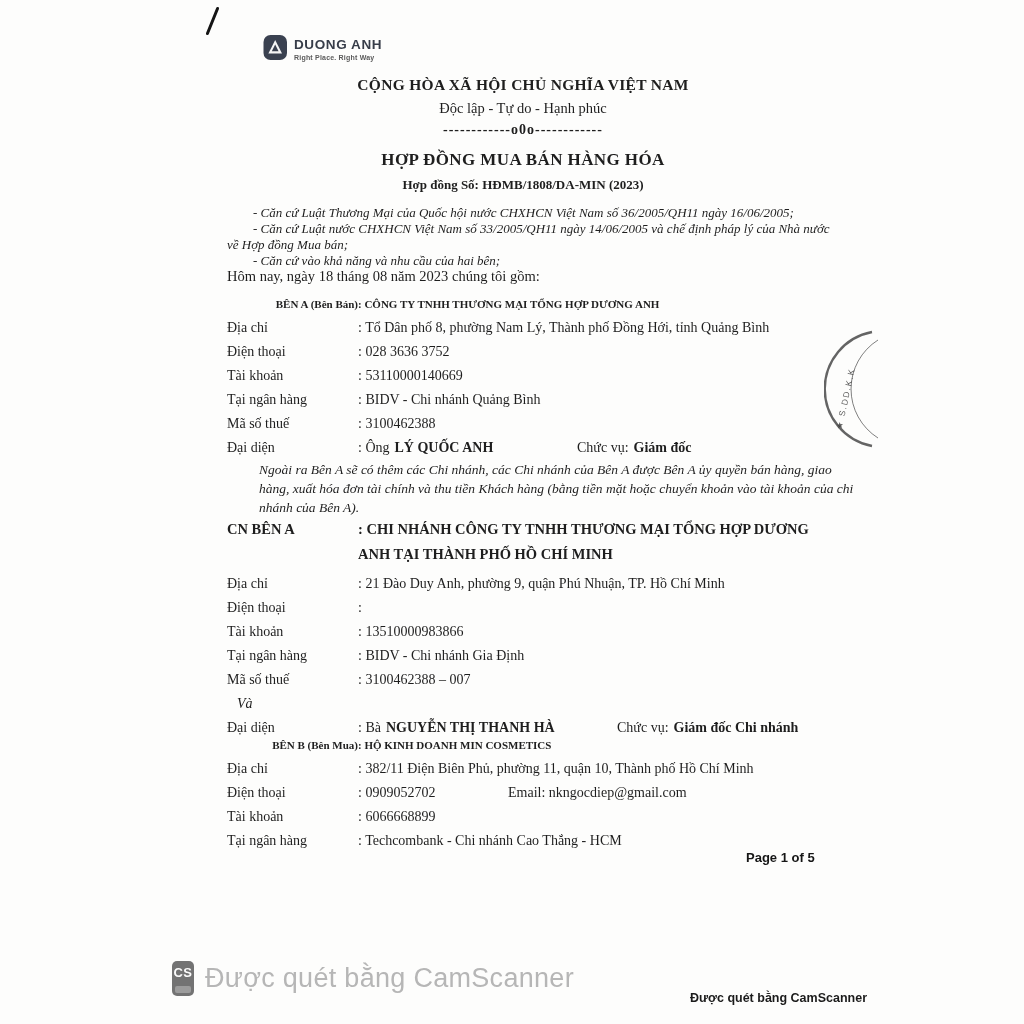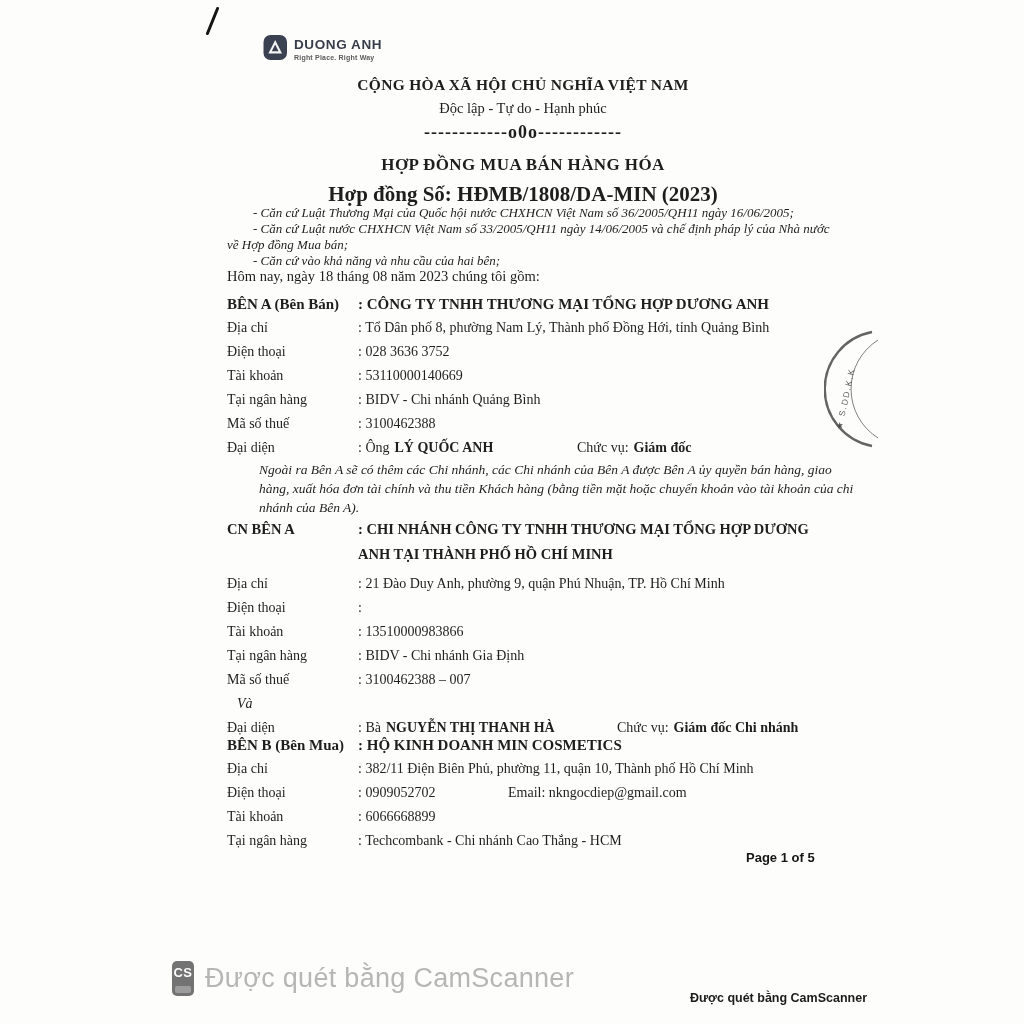--- a/index.html
+++ b/index.html
@@ -15,36 +15,36 @@
   
   .brand{position:absolute;left:228px;top:34px;display:flex;align-items:flex-start;gap:6px;
          font-family:"Liberation Sans","DejaVu Sans",sans-serif;padding-left:35px;}
   .brand-name{font-weight:bold;font-size:13.5px;letter-spacing:.6px;color:#373d49;line-height:14px;margin-top:4px;}
   .brand-tag{font-size:7px;font-weight:600;color:#5a5a5a;margin-top:2px;letter-spacing:.2px;}
 
   
   .doc-header{position:absolute;left:227px;top:76px;width:592px;text-align:center;}
   .nat-title{font-weight:bold;font-size:15.5px;letter-spacing:.3px;}
   .nat-sub{font-size:14.5px;margin-top:6px;}
-  .sep{font-size:18px;letter-spacing:1px;margin-top:5px;font-weight:bold;}
+  .sep{font-size:14px;letter-spacing:1px;margin-top:5px;font-weight:bold;}
   .doc-title{font-weight:bold;font-size:17px;margin-top:12px;letter-spacing:.4px;}
-  .doc-number{font-weight:bold;font-size:21px;margin-top:7px;}
+  .doc-number{font-weight:bold;font-size:13px;margin-top:7px;}
 
   
   .preamble{position:absolute;left:227px;top:205px;width:604px;font-style:italic;
             font-size:13px;line-height:16px;}
   .preamble p{margin:0;text-indent:26px;}
   .dateline{position:absolute;left:227px;top:268px;font-size:14.5px;}
 
   
   .rows{position:absolute;left:227px;width:606px;}
   .row{position:relative;height:24px;line-height:24px;font-size:14px;white-space:nowrap;}
   .lbl{display:inline-block;width:131px;vertical-align:top;}
   .b{font-weight:bold;}
-  .head .lbl,.head .val{font-weight:bold;font-size:15px;}
+  .head .lbl,.head .val{font-weight:bold;font-size:11px;text-align:right;}
   .role{position:absolute;top:0;}
   .pa .role{left:350px;}
   .cn .role{left:390px;}
   .email{position:absolute;left:281px;top:0;}
   .gap{margin-left:5px;}
 
   .party-a{top:292px;}
   .note{position:absolute;left:227px;top:460px;width:600px;font-style:italic;
         font-size:13.5px;line-height:19px;margin-left:32px;}
   .cn{top:516px;}

